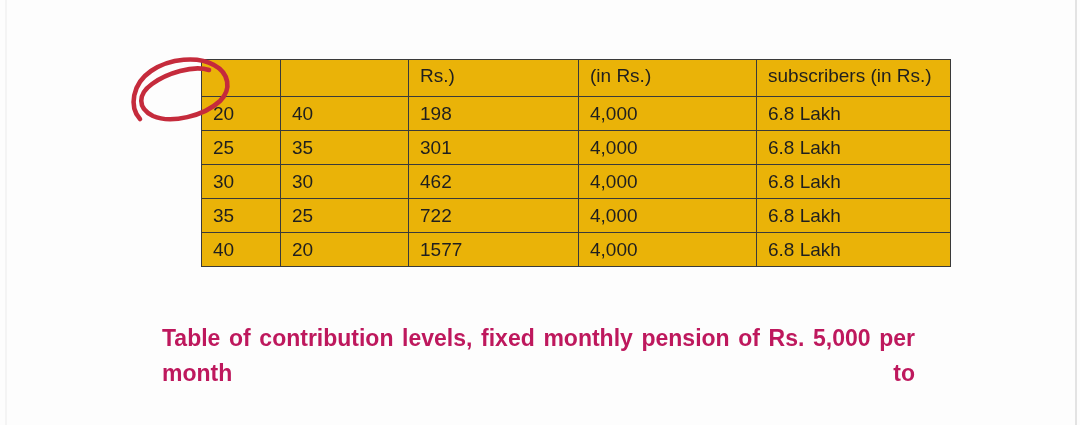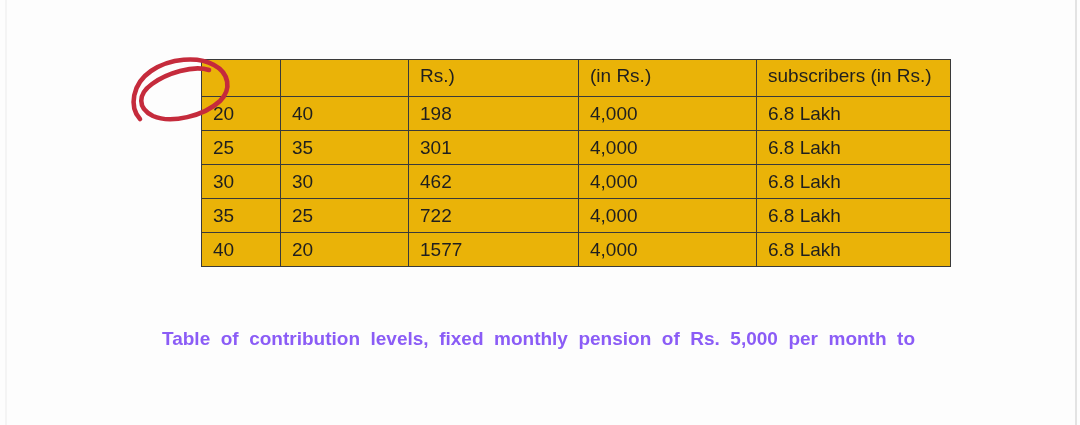--- a/index.html
+++ b/index.html
@@ -71,24 +71,24 @@
     stroke: var(--accent-red);
     stroke-width: 4.6;
     stroke-linecap: round;
     stroke-linejoin: round;
   }
 
   .caption {
     position: absolute;
     left: 162px; top: 321px;
     width: 753px;
-    font-size: 19px;
+    font-size: 23px;
     font-weight: 700;
     line-height: 35px;
-    color: #8b5cf6;
+    color: #be185d;
   }
   .caption .cap-line { display: block; }
   .caption .cap-line.justify {
     text-align: justify;
     text-align-last: justify;
   }
 </style>
 </head>
 <body>
 

